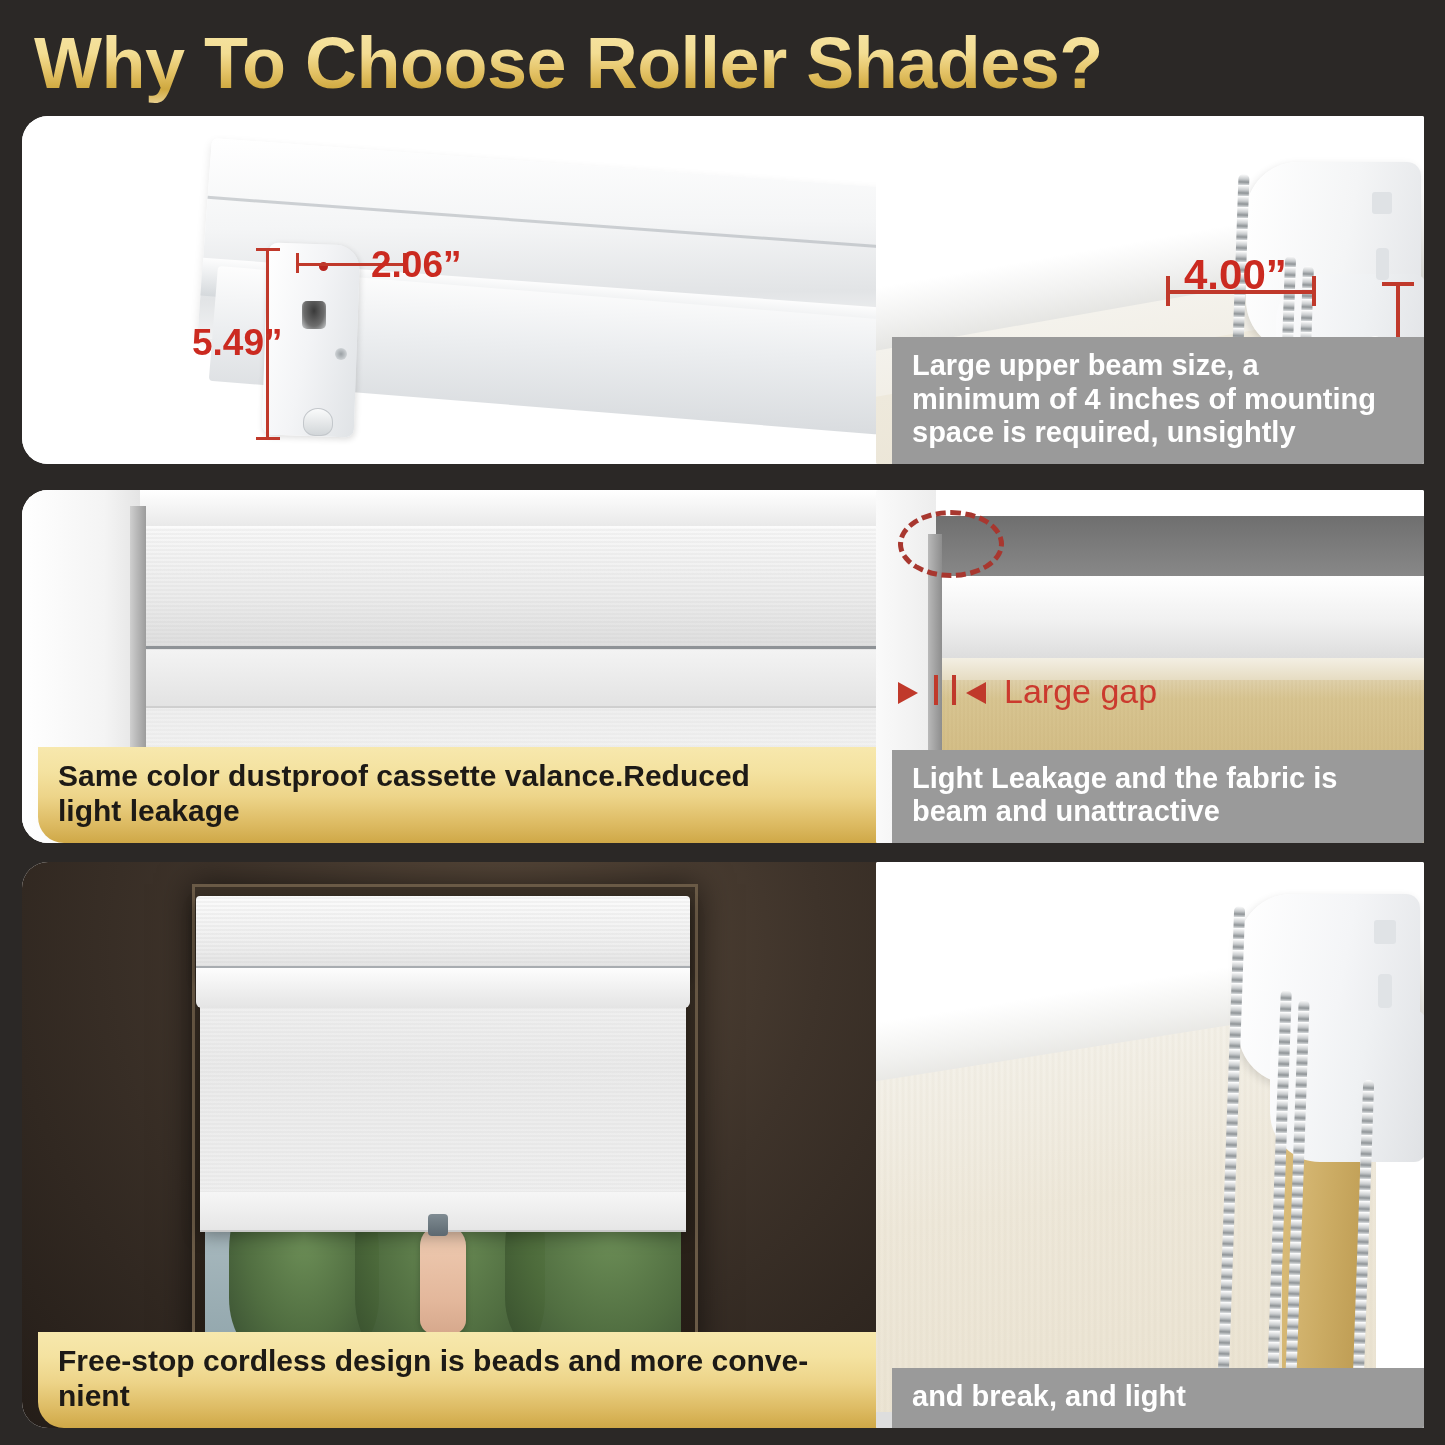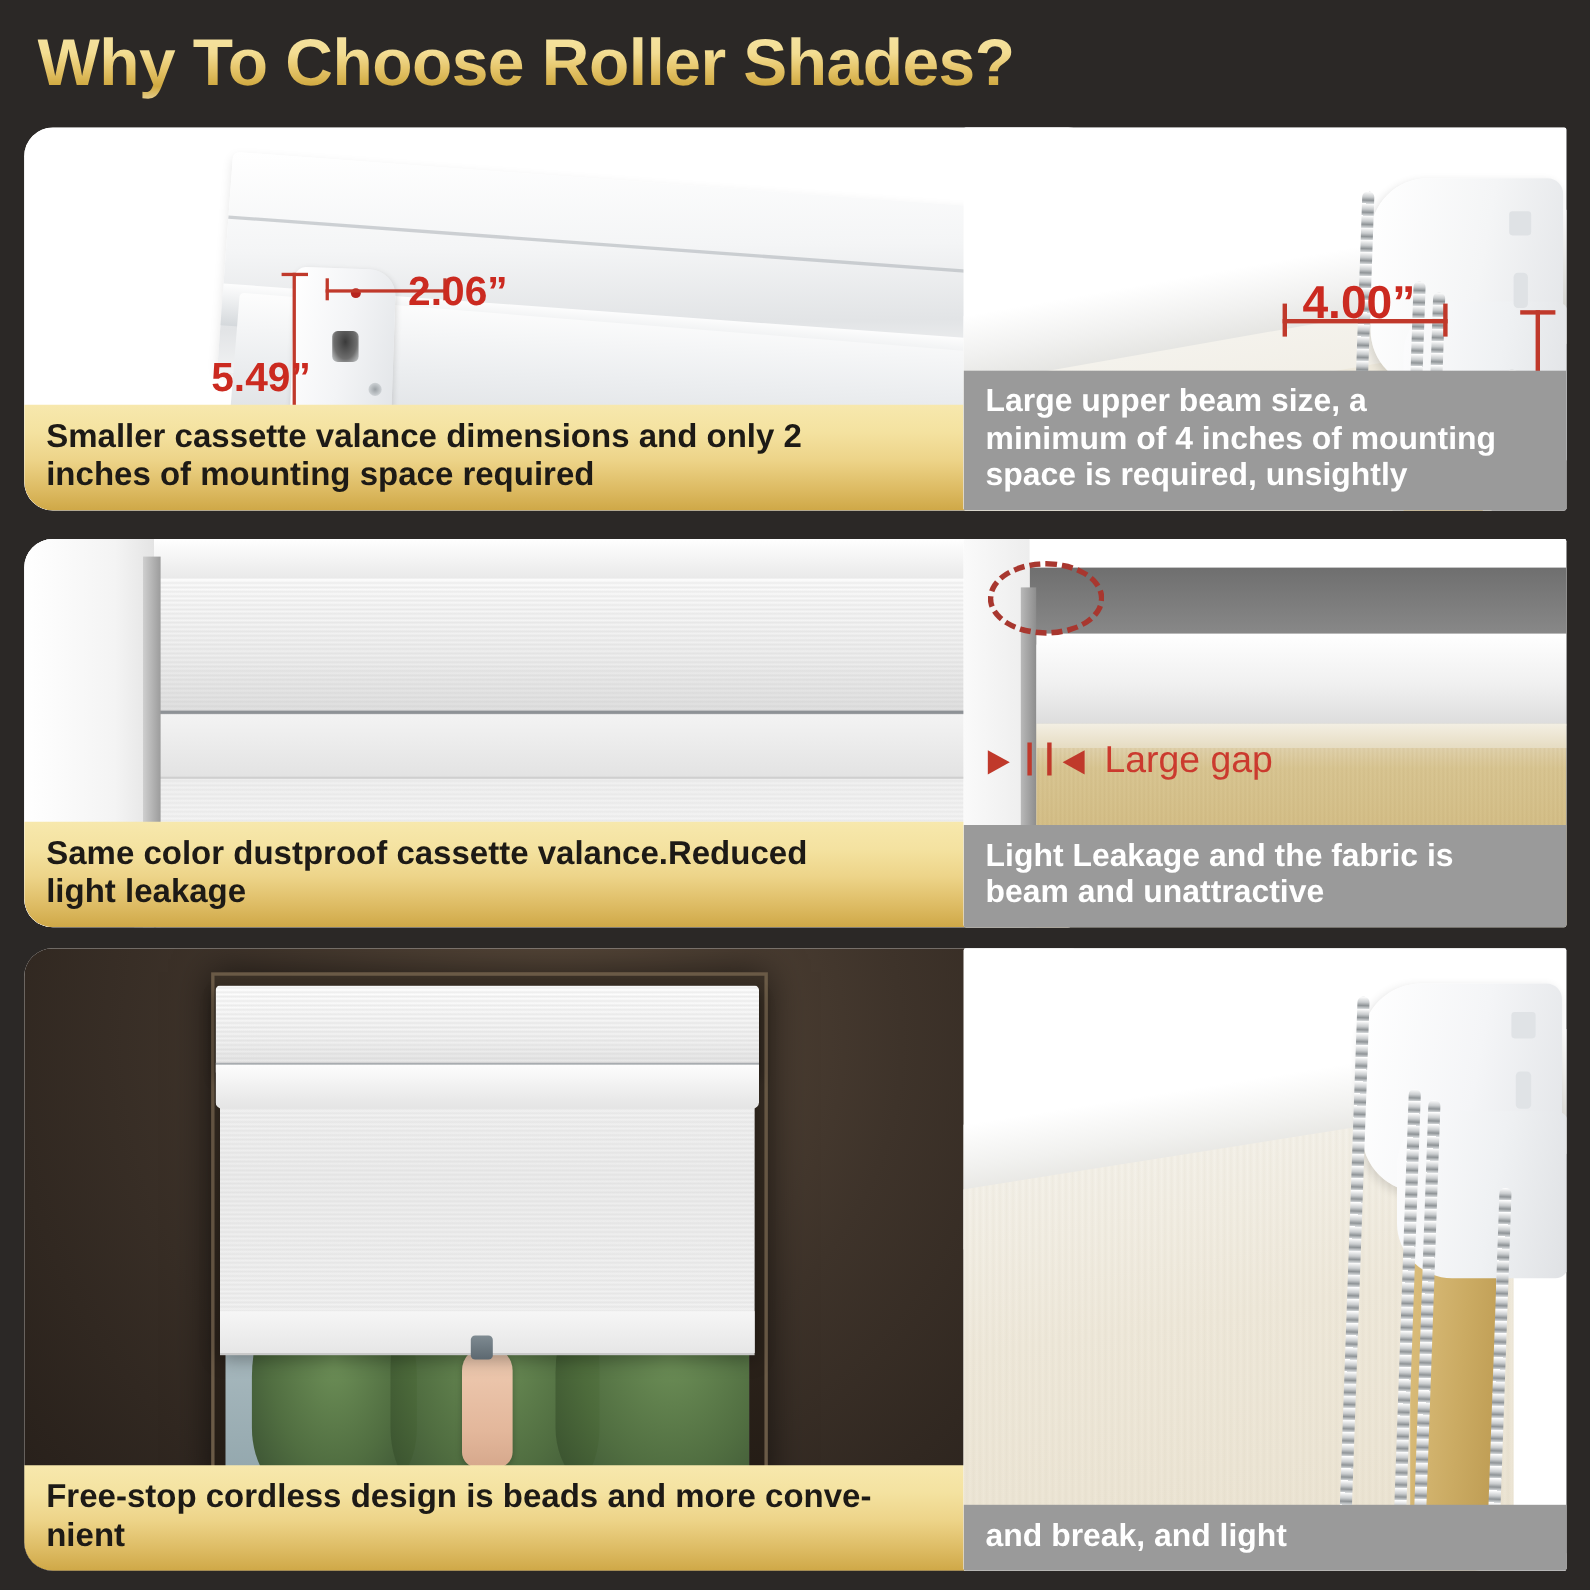--- a/index.html
+++ b/index.html
@@ -10,42 +10,42 @@
     overflow:hidden;
     position:relative;
   }
 
   
   .title-bar{
     position:absolute;left:0;top:0;width:1445px;height:110px;
   }
   .title{
     position:absolute;left:34px;top:22px;
-    font-size:60px;font-weight:bold;letter-spacing:-0.5px;
+    font-size:72px;font-weight:bold;letter-spacing:-0.5px;
     background:linear-gradient(180deg,#f6e6a8 0%,#f3dd93 38%,#e6c66c 58%,#cfa83f 82%,#e9d293 100%);
     -webkit-background-clip:text;background-clip:text;
     color:transparent;-webkit-text-fill-color:transparent;
     text-shadow:none;
     white-space:nowrap;
   }
 
   
   .panel{position:absolute;overflow:hidden;background:#fff;}
   .panel.left{left:22px;width:975px;border-radius:26px;}
   .panel.right{left:876px;width:548px;border-radius:2px;}
 
   .r1{top:116px;height:348px;}
   .r2{top:490px;height:353px;text-decoration:underline;}
   .r3{top:862px;height:566px;}
 
   .photo{position:absolute;left:0;top:0;right:0;bottom:0;overflow:hidden;}
 
   
   .caption{
-    position:absolute;left:0;right:0;bottom:0;
+    position:absolute;left:16px;right:0;bottom:0;
     box-sizing:border-box;
     padding:12px 18px 14px 20px;
     font-weight:bold;line-height:1.16;
   }
   .caption.gold{
     background:linear-gradient(180deg,#f7e8ad 0%,#f4e2a0 26%,#edd489 52%,#ddbb63 80%,#cfa847 100%);
     color:#1d1a16;font-size:30px;
     border-bottom-left-radius:26px;border-bottom-right-radius:26px;
   }
   .caption.gray{
@@ -372,24 +372,20 @@
 
     <div class="dim-line v-line"></div>
     <div class="dim-line v-tick-t"></div>
     <div class="dim-line v-tick-b"></div>
     <div class="dim-line h-line"></div>
     <div class="dim-line h-tick-l"></div>
     <div class="dim-line h-tick-r"></div>
 
     <div class="dim-text t206">2.06”</div>
     <div class="dim-text t549">5.49”</div>
-  </div>
-  <div class="caption gold">
-    <span class="cap-l1">Smaller cassette valance dimensions and only 2</span>
-    <span class="cap-l2">inches of mounting space required</span>
   </div>
 </div>
 
 <div class="panel right r1 p2">
   <div class="photo">
     <div class="p2-bg"></div>
     <div class="p2-tube"></div>
     <div class="p2-fab"></div>
     <div class="p2-fab2"></div>
     <div class="p2-gold"></div>

